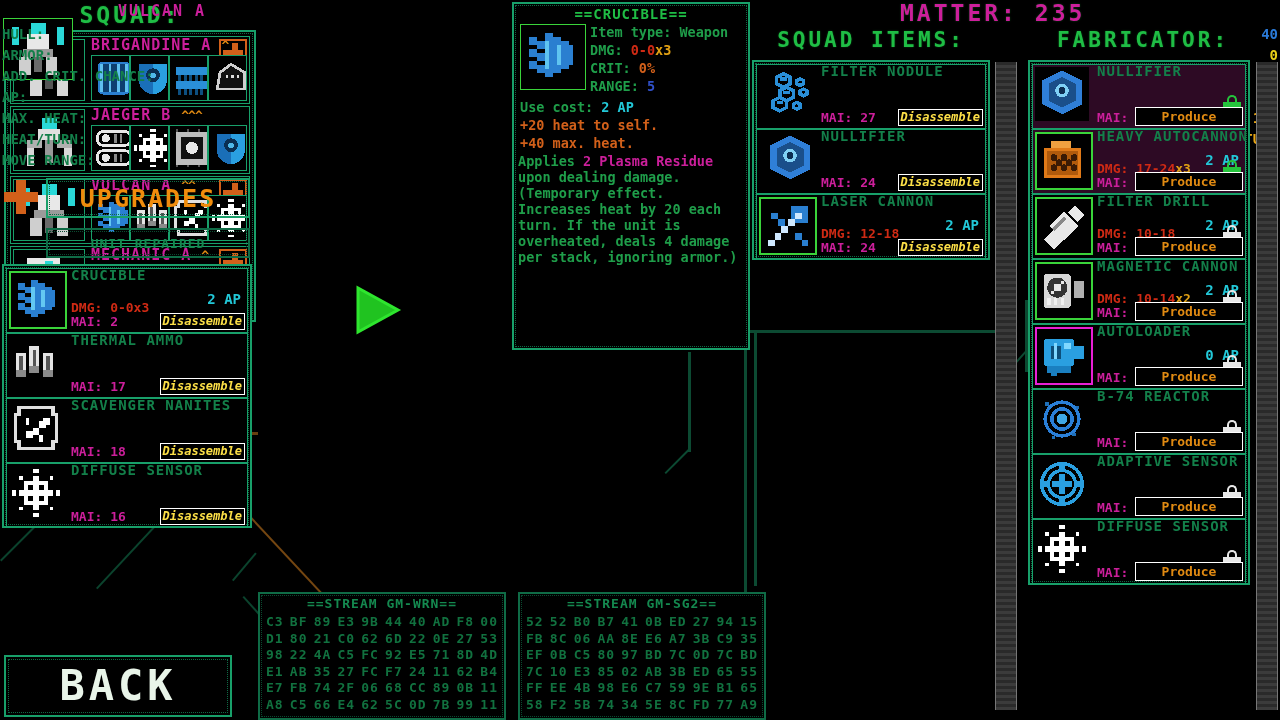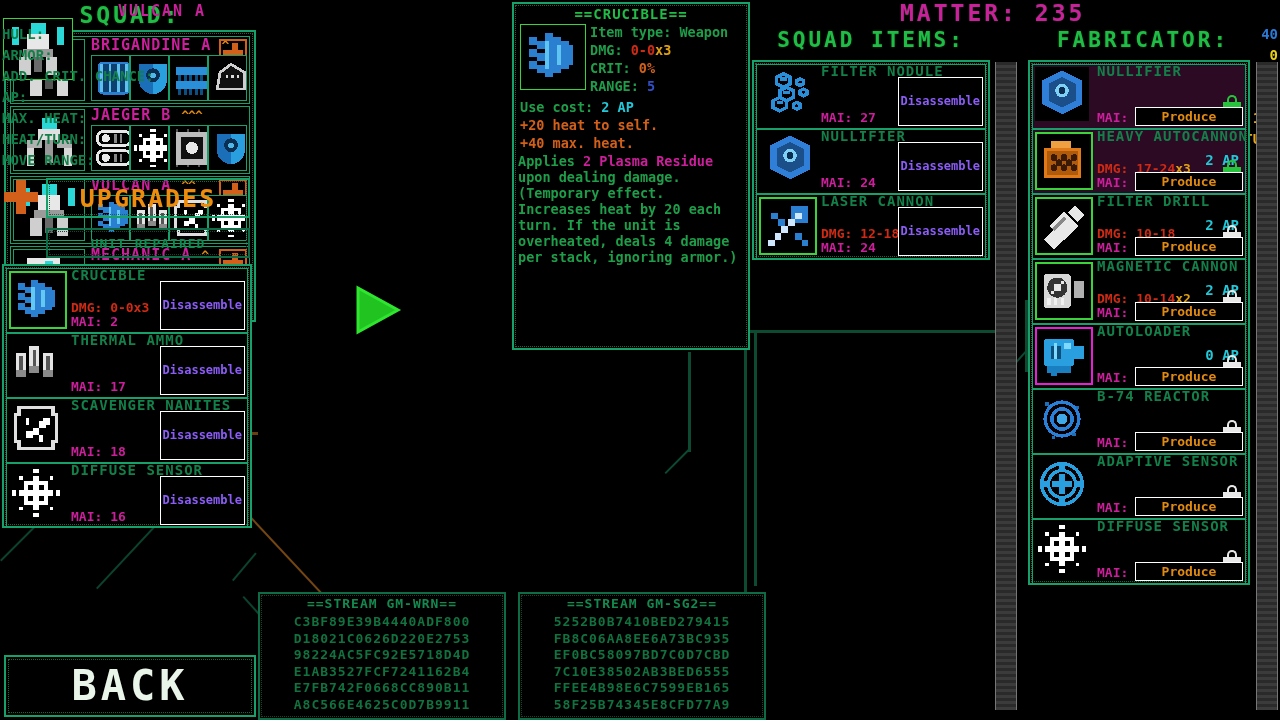--- a/index.html
+++ b/index.html
@@ -81,21 +81,21 @@
   .itemrow{ position:relative; border:1px solid #18a06a; box-sizing:border-box; height:65px; }
   .itemrow .ico{ position:absolute; left:2px; top:2px; width:58px; height:58px; box-sizing:border-box; overflow:hidden;}
   .itemrow .ico.sel{ border:2px solid #3ad43a; }
   .itemrow .ico.selmag{ border:2px solid #e81fd6; }
   .itemrow .nm{ position:absolute; left:64px; top:-2px; color:#13804a; font-size:14px; font-weight:bold; letter-spacing:1px; white-space:nowrap;}
   .itemrow .dmg{ position:absolute; left:64px; color:#cf2a14; font-size:13px; font-weight:bold;}
   .itemrow .dmg .mult{ color:#e0a014;}
   .itemrow .mai{ position:absolute; left:64px; color:#cc1f9b; font-size:13px; font-weight:bold;}
   .itemrow .ap{ position:absolute; right:6px; color:#22c8d8; font-size:14px; font-weight:bold;}
   .btn-dis{ position:absolute; right:2px; bottom:2px; border:1px solid #fff; background:#000;
-            color:#8b5cf6; font-size:12px; font-weight:bold; padding:16px 2px; line-height:15px; letter-spacing:0px;}
+            color:#fde047; font-size:12px; font-weight:bold; padding:0 2px; line-height:15px; letter-spacing:0px;font-style:italic;}
   .btn-prod{ position:absolute; right:2px; bottom:2px; width:106px; text-align:center; border:1px solid #fff; background:#000;
             color:#e08a12; font-size:13px; font-weight:bold; line-height:17px;}
   .lock{ position:absolute; right:4px; width:18px; height:18px;}
   .lock .body{position:absolute;left:0;bottom:0;width:18px;height:11px;background:#e8e8e8;}
   .lock .shk{position:absolute;left:4px;top:0;width:10px;height:9px;border:2px solid #e8e8e8;border-bottom:none;border-radius:5px 5px 0 0;box-sizing:border-box;}
   .lock.green .body{background:#25c43c;}
   .lock.green .shk{border-color:#25c43c;}
 
   
   #tooltip{ left:512px; top:2px; width:238px; height:348px; }
@@ -114,24 +114,24 @@
     background:
       repeating-linear-gradient(0deg,#3b3b3b 0px,#3b3b3b 3px,#2a2a2a 3px,#2a2a2a 6px),
       repeating-linear-gradient(90deg,#3b3b3b 0px,#3b3b3b 3px,#2a2a2a 3px,#2a2a2a 6px);
     border-left:1px solid #777; border-right:1px solid #777;}
 
   
   .stream{ position:absolute; border:2px solid #0f6b46; box-sizing:border-box; background:#000;}
   .stream::before{content:"";position:absolute;left:1px;top:1px;right:1px;bottom:1px;border:1px dotted #0a4a30;}
   .stream .st-title{ position:absolute; left:0;right:0;top:2px;text-align:center;color:#14894f;font-size:13px;font-weight:bold;letter-spacing:1px;}
   .stream .st-rows{ position:absolute; left:6px; right:6px; top:20px; color:#11713f; font-size:13px; font-weight:bold; line-height:16.5px; letter-spacing:1px;}
-  .stream .st-rows div{ display:flex; justify-content:center;}
+  .stream .st-rows div{ display:flex; justify-content:space-between;}
 
   
-  #back-btn{ position:absolute; left:4px; top:655px; width:252px; height:62px; border:2px solid #18a06a; box-sizing:border-box;
+  #back-btn{ position:absolute; left:4px; top:655px; width:228px; height:62px; border:2px solid #18a06a; box-sizing:border-box;
              color:#e9f5e9; font-size:42px; font-weight:bold; letter-spacing:4px; text-align:center; line-height:58px;}
   #back-btn::before{content:"";position:absolute;left:2px;top:2px;right:2px;bottom:2px;border:1px dotted #0f6b46;}
 
   
   #cursor{ position:absolute; left:358px; top:288px; width:0;height:0;
            border-top:22px solid transparent; border-bottom:22px solid transparent; border-left:40px solid rgba(40,230,40,.55);
            filter: drop-shadow(0 0 0 #2ee62e);}
 </style>
 </head>
 <body>

